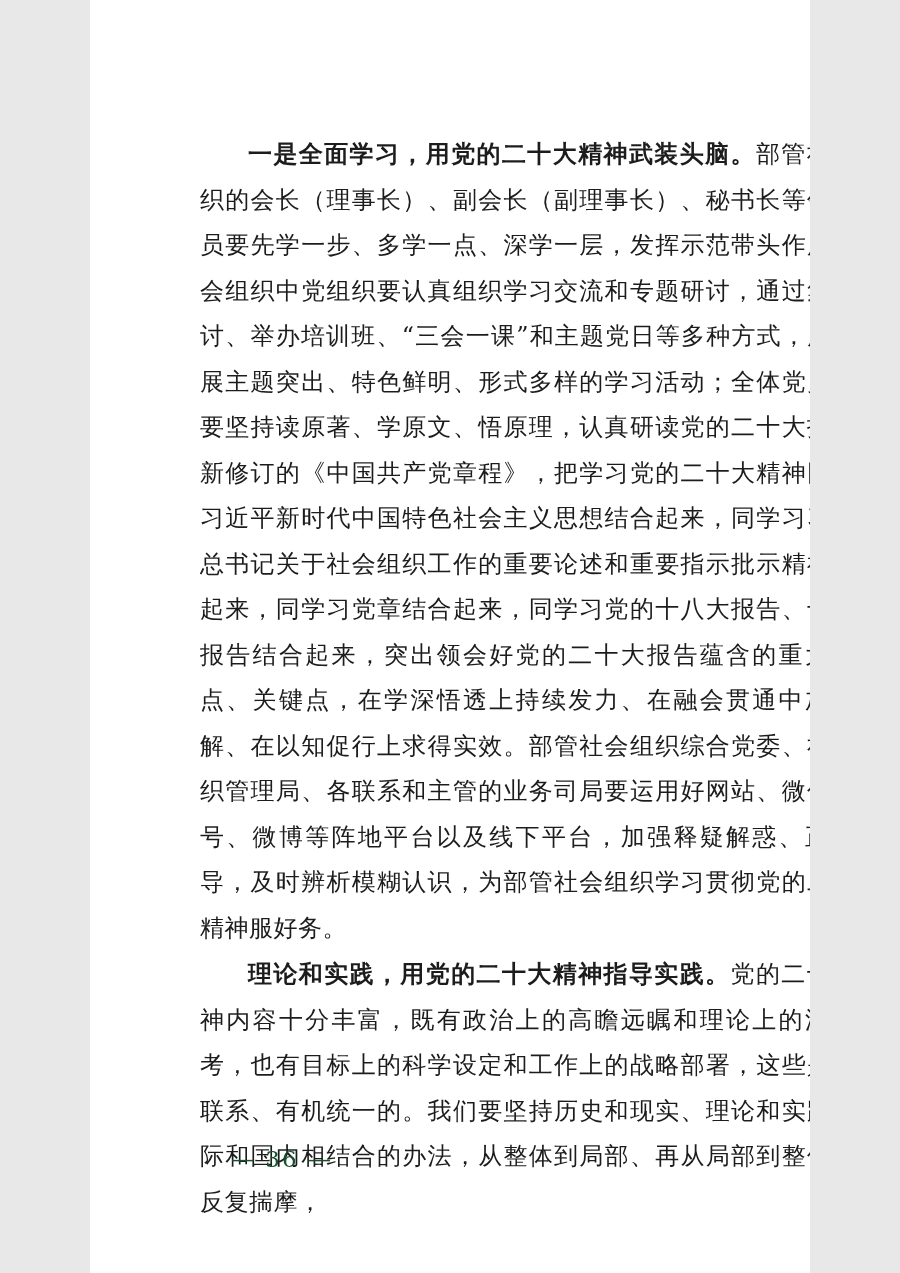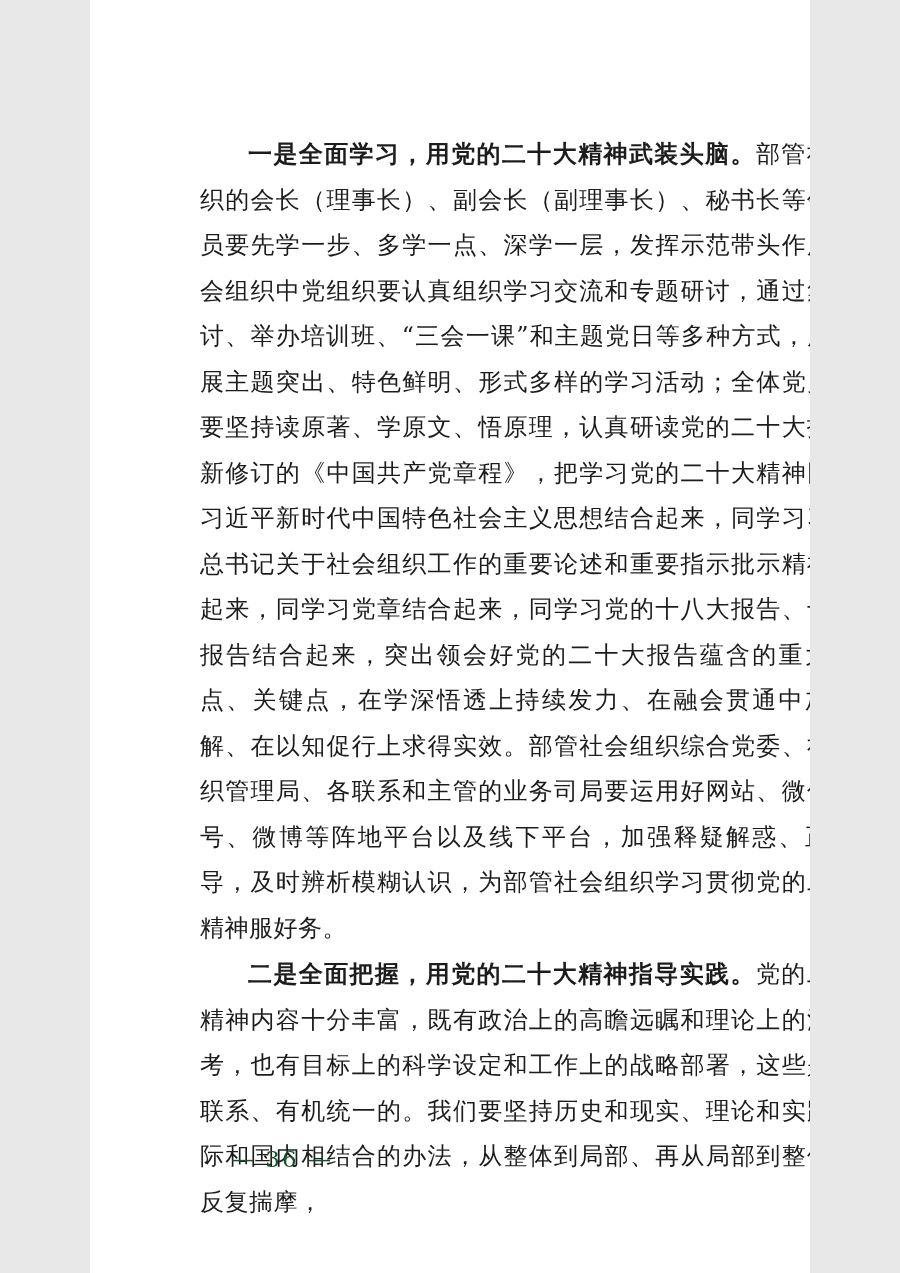--- a/index.html
+++ b/index.html
@@ -48,21 +48,21 @@
 </style>
 </head>
 <body>
 
 <div class="page">
 
   <div class="text-block">
 
     <p class="para"><span class="para-heading">一是全面学习，用党的二十大精神武装头脑。</span><span>部管社会组织的会长（理事长）、副会长（副理事长）、秘书长等领导成员要先学一步、多学一点、深学一层，发挥示范带头作用；社会组织中党组织要认真组织学习交流和专题研讨，通过集中研讨、举办培训班、“三会一课”和主题党日等多种方式，广泛开展主题突出、特色鲜明、形式多样的学习活动；全体党员干部要坚持读原著、学原文、悟原理，认真研读党的二十大报告和新修订的《中国共产党章程》，把学习党的二十大精神同学习习近平新时代中国特色社会主义思想结合起来，同学习习近平总书记关于社会组织工作的重要论述和重要指示批示精神结合起来，同学习党章结合起来，同学习党的十八大报告、十九大报告结合起来，突出领会好党的二十大报告蕴含的重大创新点、关键点，在学深悟透上持续发力、在融会贯通中加深理解、在以知促行上求得实效。部管社会组织综合党委、社会组织管理局、各联系和主管的业务司局要运用好网站、微信公众号、微博等阵地平台以及线下平台，加强释疑解惑、正面引导，及时辨析模糊认识，为部管社会组织学习贯彻党的二十大精神服好务。</span></p>
 
-    <p class="para"><span class="para-heading">二是全面把握，用党的二十大精神指导实践。</span><span>党的二十大精神内容十分丰富，既有政治上的高瞻远瞩和理论上的深邃思考，也有目标上的科学设定和工作上的战略部署，这些是相互联系、有机统一的。我们要坚持历史和现实、理论和实践、国际和国内相结合的办法，从整体到局部、再从局部到整体进行反复揣摩，</span></p>
+    <p class="para"><span class="para-heading">理论和实践，用党的二十大精神指导实践。</span><span>党的二十大精神内容十分丰富，既有政治上的高瞻远瞩和理论上的深邃思考，也有目标上的科学设定和工作上的战略部署，这些是相互联系、有机统一的。我们要坚持历史和现实、理论和实践、国际和国内相结合的办法，从整体到局部、再从局部到整体进行反复揣摩，</span></p>
 
   </div>
 
   <div class="page-footer">
     <span>— 36 —</span>
   </div>
 
 </div>
 
 </body></html>

